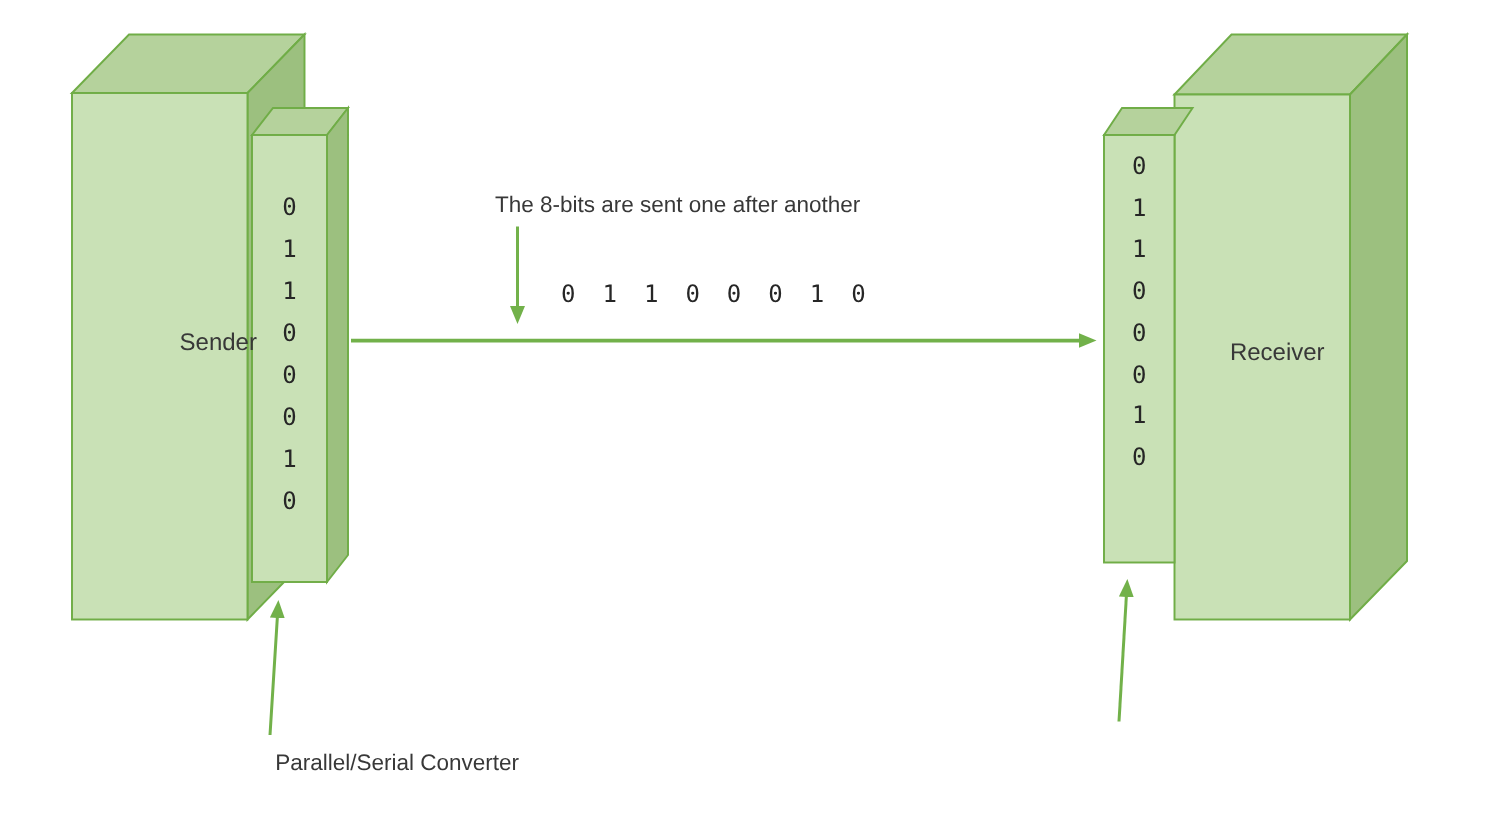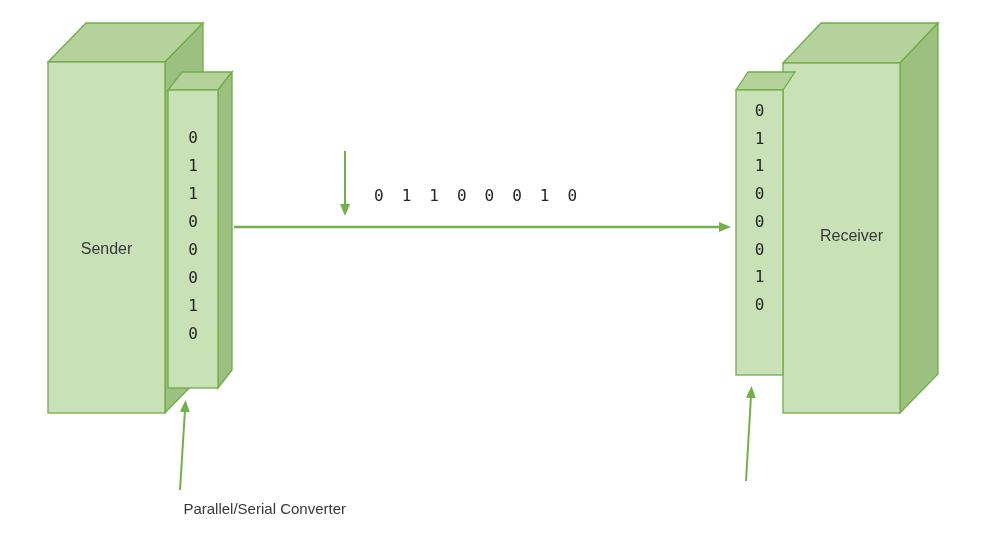--- a/index.html
+++ b/index.html
@@ -100,21 +100,21 @@
 
     <line class="arrow-line" x1="234" y1="227" x2="721" y2="227" marker-end="url(#ah)"></line>
 
     <line class="arrow-line-thin" x1="345" y1="151" x2="345" y2="206" marker-end="url(#ah)"></line>
 
     <line class="arrow-line-thin" x1="180" y1="490" x2="185" y2="410" marker-end="url(#ah)"></line>
 
     <line class="arrow-line-thin" x1="746" y1="481" x2="751" y2="396" marker-end="url(#ah)"></line>
   </svg>
 
-  <div class="txt box-label" style="left:48px; top:240px; width:117px;">Sender</div>
+  <div class="txt box-label" style="left:48px; top:220px; width:117px;padding-left:39px;">Sender</div>
 
   <div class="txt box-label" style="left:783px; top:227px; width:137px;">Receiver</div>
 
   <div class="bits-col" id="sender-bits" style="left:168px; top:124px; width:50px;">
     <span>0</span>
     <span>1</span>
     <span>1</span>
     <span>0</span>
     <span>0</span>
     <span>0</span>
@@ -126,20 +126,21 @@
     <span>0</span>
     <span>1</span>
     <span>1</span>
     <span>0</span>
     <span>0</span>
     <span>0</span>
     <span>1</span>
     <span>0</span>
   </div>
 
+  <div class="txt" style="left:330px; top:128px;">The 8-bits are sent one after another</div>
 
   <div class="serial-row" style="left:374px; top:186px;">
     <span>0</span>
     <span>1</span>
     <span>1</span>
     <span>0</span>
     <span>0</span>
     <span>0</span>
     <span>1</span>
     <span>0</span>

